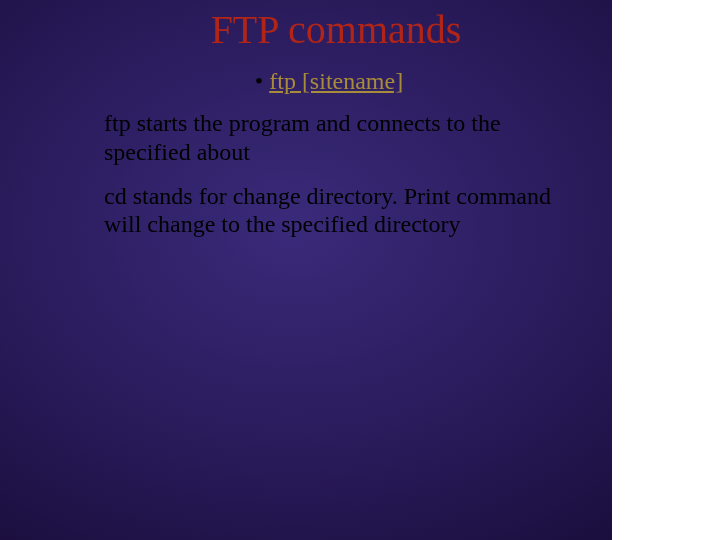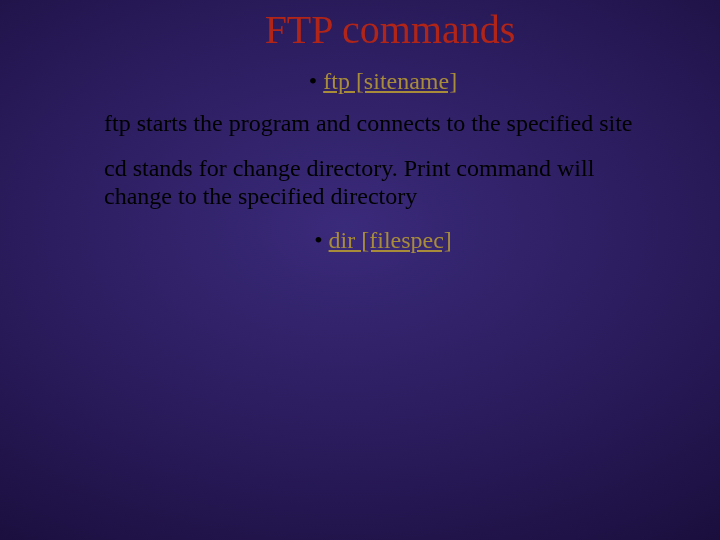--- a/index.html
+++ b/index.html
@@ -4,21 +4,21 @@
 <style>
   html, body {
     margin: 0;
     padding: 0;
     width: 720px;
     height: 540px;
     overflow: hidden;
     font-family: "Times New Roman", Times, serif;
   }
   .slide {
-    width: 720px;
+    width: 612px;
     height: 540px;
     background: radial-gradient(ellipse 110% 95% at 48% 42%,
                 #3a2a7a 0%,
                 #2b1c5e 40%,
                 #1b0f3f 75%,
                 #0e0628 100%);
     box-sizing: border-box;
     padding: 6px 48px 0 48px;
     color: #000;
   }
@@ -52,23 +52,20 @@
 <body>
 
 <div class="slide">
   <h1 class="title">FTP commands</h1>
 
   <div class="content">
 
     <div class="bullet-line">
       <span>• </span><span class="link">ftp [sitename]</span>
     </div>
-    <div class="para">ftp starts the program and connects to the specified site</div>
+    <div class="para">ftp starts the program and connects to the specified about</div>
 
     <div class="para">cd stands for change directory. Print command will change to the specified directory</div>
 
 
-    <div class="bullet-line">
-      <span>• </span><span class="link">dir [filespec]</span>
-    </div>
 
   </div>
 </div>
 
 </body></html>

